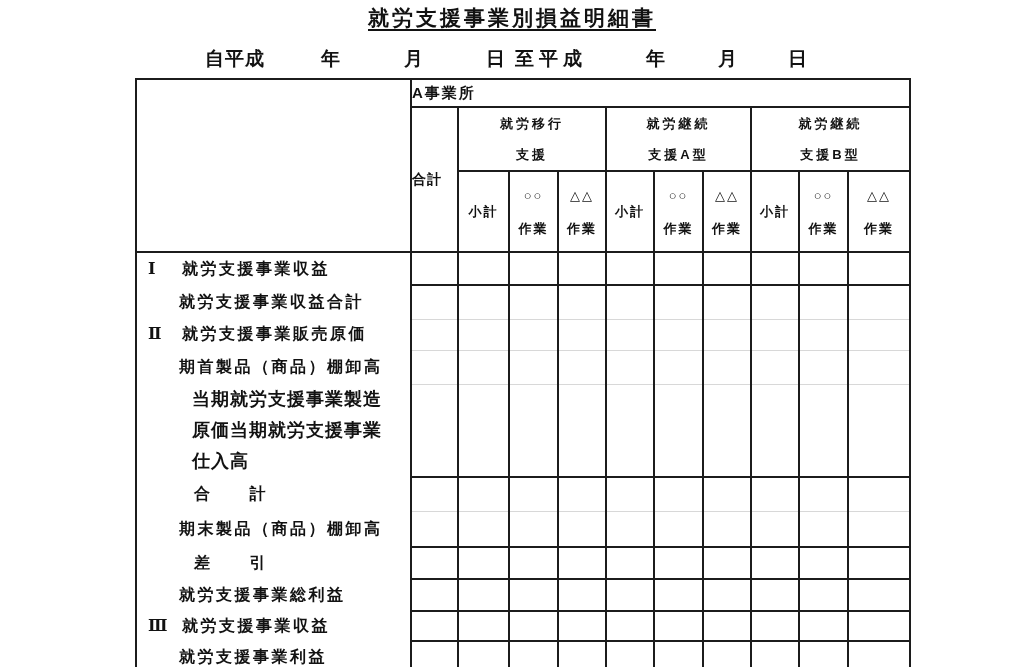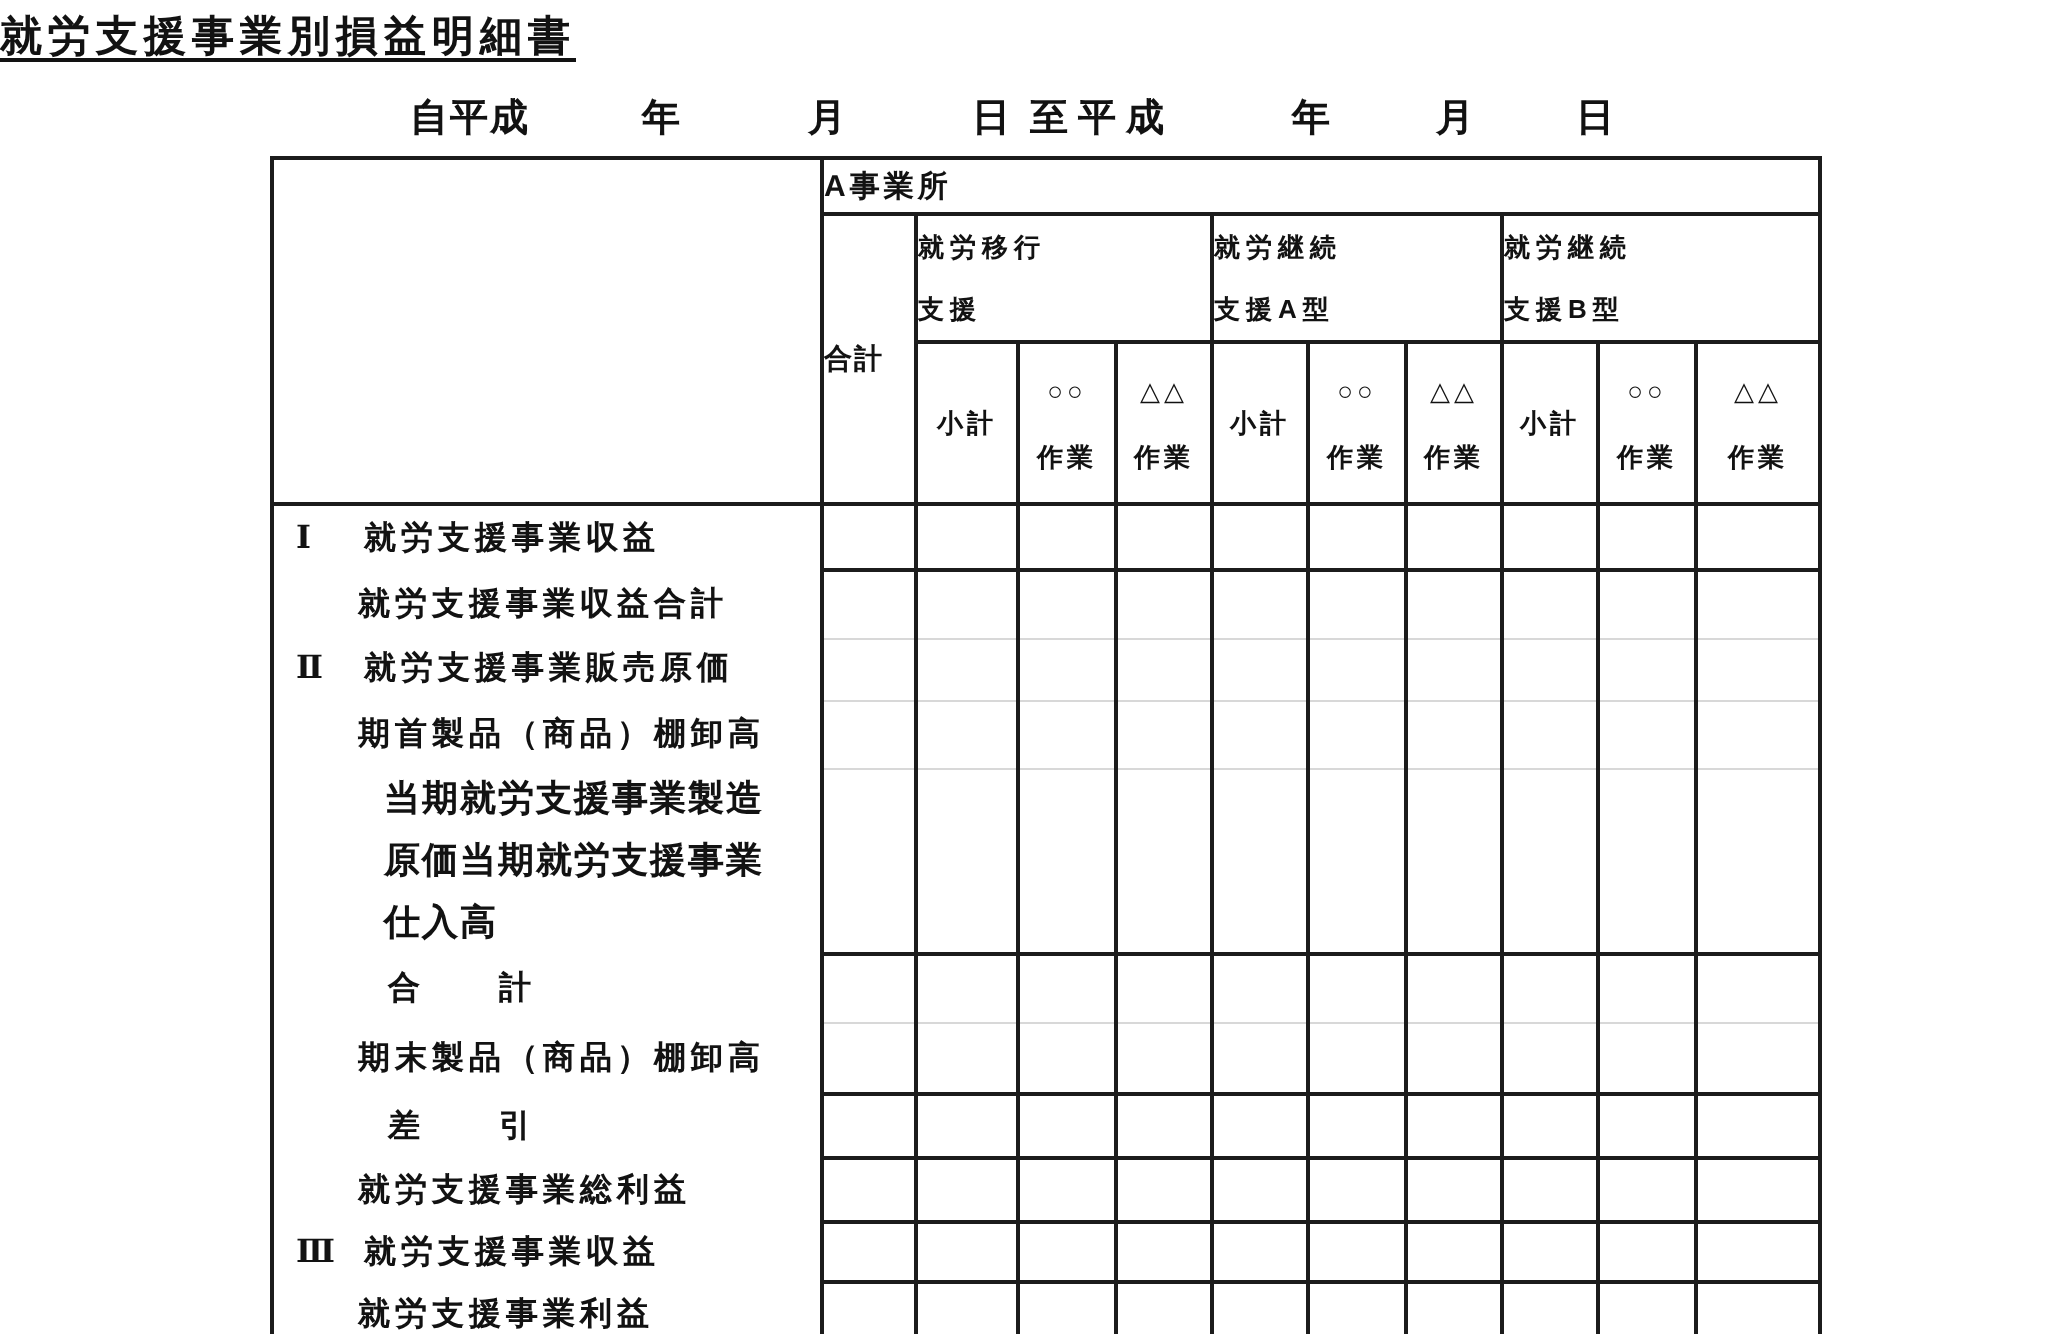--- a/index.html
+++ b/index.html
@@ -1,18 +1,18 @@
 <!DOCTYPE html>
 <html><head>
 <meta charset="utf-8">
 <style>
   html,body{margin:0;padding:0;background:#ffffff;}
   .page{position:relative;width:1024px;height:667px;background:#ffffff;overflow:hidden;
         font-family:"Liberation Sans","DejaVu Sans",sans-serif;color:#121212;}
-  .title{position:absolute;left:0;right:0;top:4px;text-align:left;
+  .title{position:absolute;left:0;right:0;top:4px;text-align:center;
          font-size:21px;font-weight:700;letter-spacing:3px;
          text-decoration:underline;text-decoration-thickness:2px;text-underline-offset:4px;}
   .dateline{position:absolute;left:0;top:46px;width:1024px;height:26px;}
   .dateline span{position:absolute;top:0;font-size:19px;font-weight:700;white-space:nowrap;}
   .dp0{left:205px;letter-spacing:1px;}
   .dp1{left:321px;}
   .dp2{left:404px;}
   .dp3{left:486px;}
   .dp4{left:515px;letter-spacing:5px;}
   .dp5{left:646px;}
@@ -25,21 +25,21 @@
   .grid td{border:0;padding:0;margin:0;vertical-align:middle;overflow:hidden;}
   td.d{border-right:2px solid #1c1c1c;border-bottom:2px solid #1c1c1c;}
   tr.fb td.d{border-bottom:1px solid #d8d8d8;}
   td.lbl{border-right:2px solid #1c1c1c;}
   td.lblhead{border-right:2px solid #1c1c1c;border-bottom:2px solid #1c1c1c;}
   td.office{border-bottom:2px solid #1c1c1c;text-align:left;
             font-size:15px;font-weight:600;letter-spacing:2px;}
   td.total{border-right:2px solid #1c1c1c;border-bottom:2px solid #1c1c1c;
            text-align:left;font-size:14px;font-weight:600;letter-spacing:1px;}
   td.grp{border-right:2px solid #1c1c1c;border-bottom:2px solid #1c1c1c;
-         font-size:13px;font-weight:600;letter-spacing:3px;}
+         text-align:center;font-size:13px;font-weight:600;letter-spacing:3px;}
   td.grp div{line-height:31px;}
   td.sub{border-right:2px solid #1c1c1c;border-bottom:2px solid #1c1c1c;
          text-align:center;font-size:13px;font-weight:600;letter-spacing:2px;}
   td.sub div{line-height:33px;}
   tr.r1{height:28px;} tr.r2{height:63px;} tr.r3{height:81px;}
 
   td.lbl{font-size:16px;font-weight:600;letter-spacing:2.5px;white-space:nowrap;}
   .num{display:inline-block;width:34px;font-family:"DejaVu Serif","Liberation Serif",serif;
        font-size:16px;font-weight:600;letter-spacing:0;}
   td.p0{padding-left:11px;}

